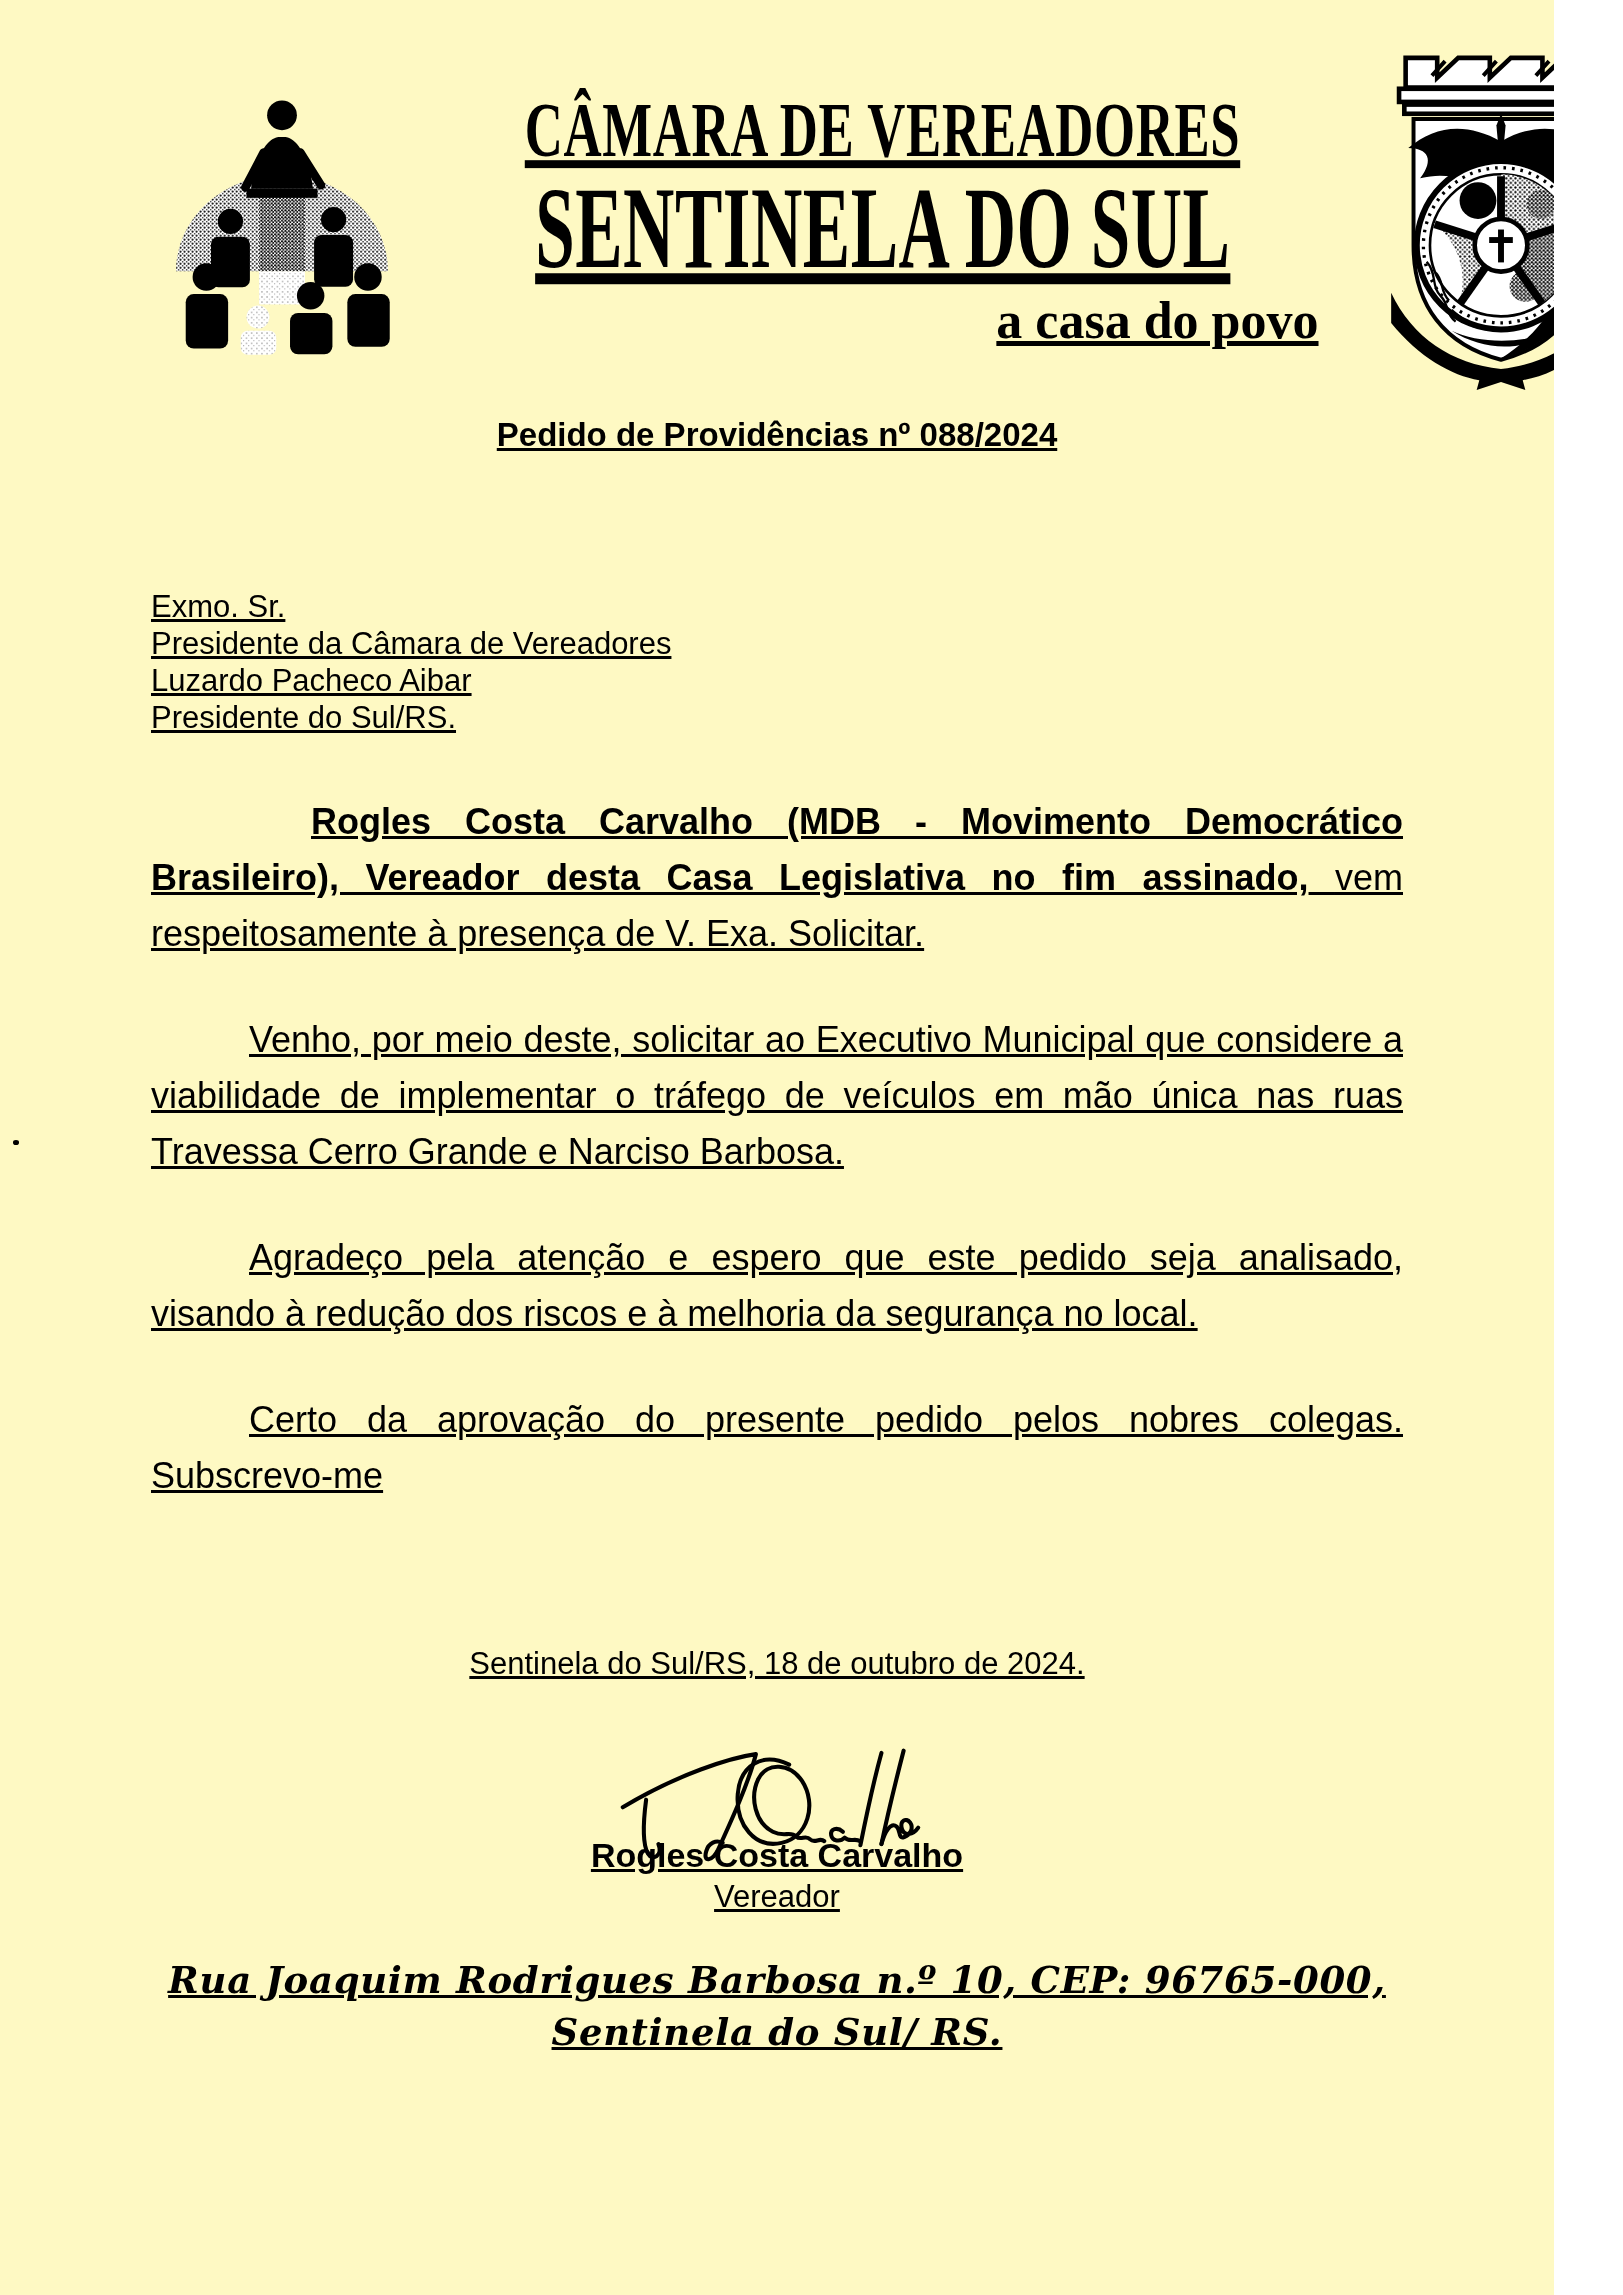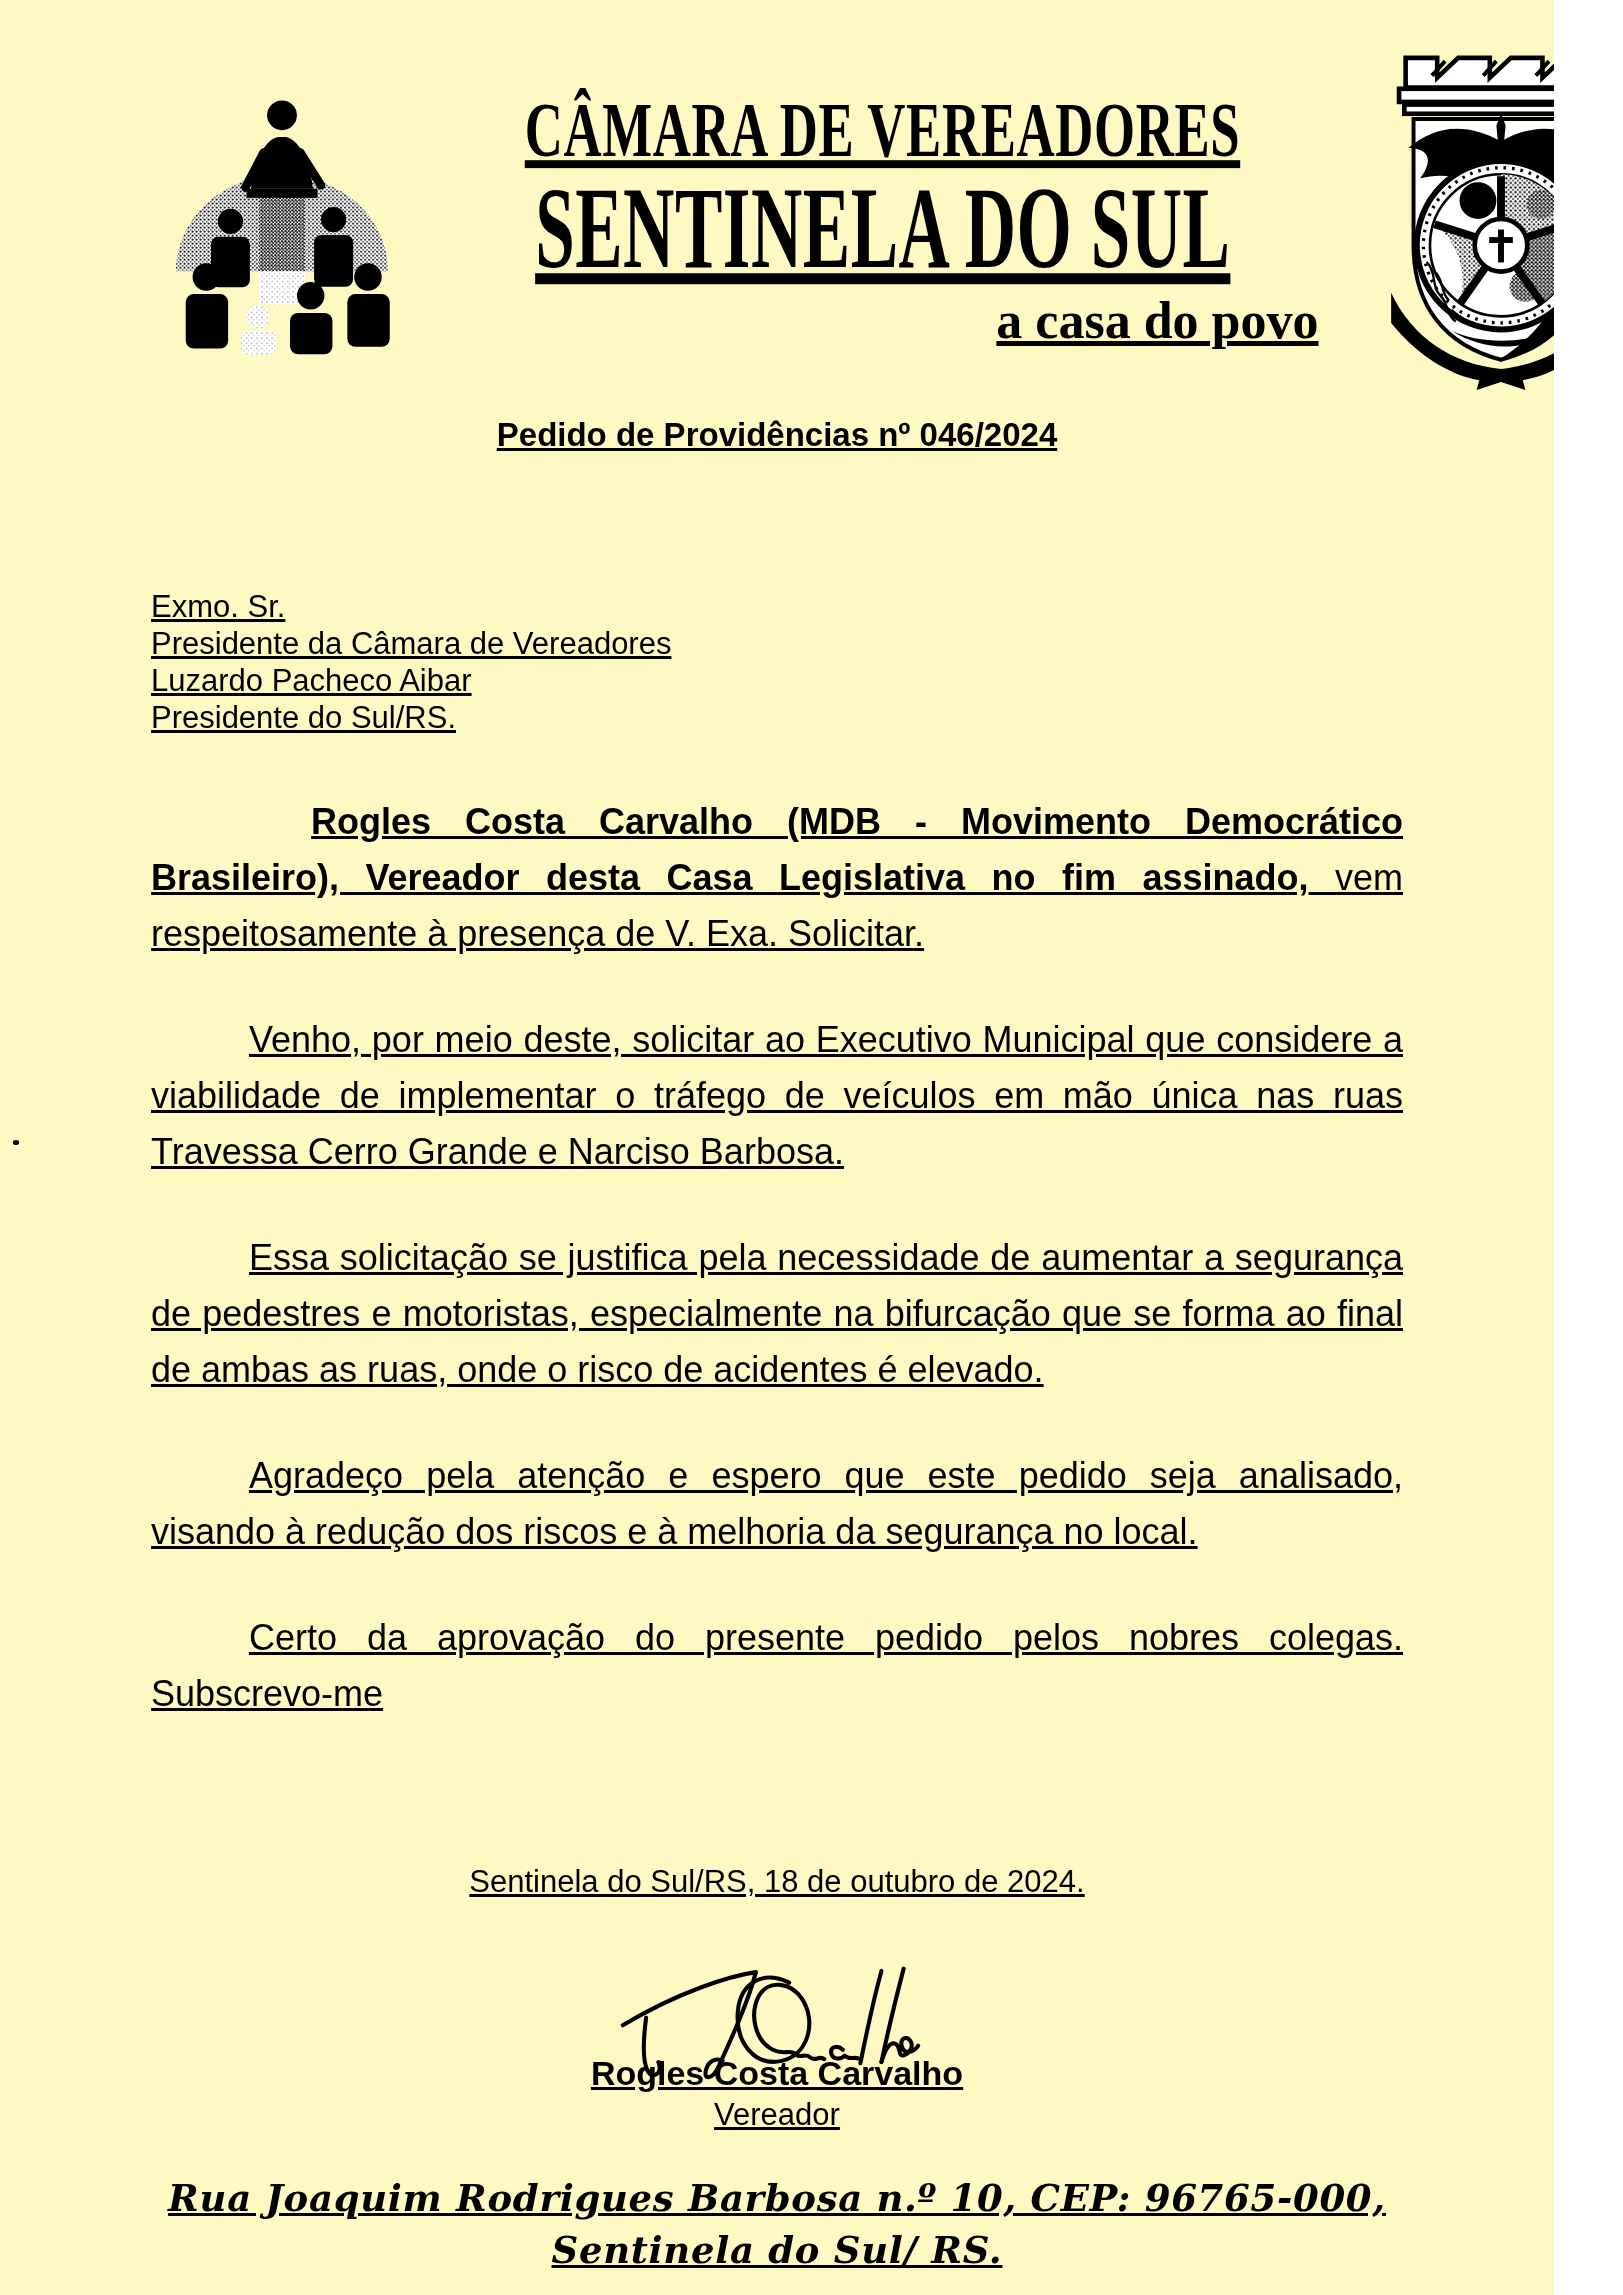--- a/index.html
+++ b/index.html
@@ -179,34 +179,33 @@
           <path d="M126,342 C138,354 132,370 146,384"></path>
           <path d="M150,398 C160,408 172,414 184,424"></path>
         </g>
 
         <path d="M58,372 C90,440 150,480 225,488 C300,480 360,440 392,372
                  L392,418 C350,470 302,498 258,505 L262,520 L225,508 L188,520 L192,505
                  C150,498 100,470 58,418 Z" fill="#000"></path>
       </svg>
     </div>
 
-    <div class="doc-title">Pedido de Providências nº 046/2024</div>
+    <div class="doc-title">Pedido de Providências nº 088/2024</div>
 
     <div class="addressee">
       <div>Exmo. Sr.</div>
       <div>Presidente da Câmara de Vereadores</div>
       <div>Luzardo Pacheco Aibar</div>
       <div>Presidente do Sul/RS.</div>
     </div>
 
     <p class="para p1"><b>Rogles Costa Carvalho (MDB - Movimento Democrático Brasileiro), Vereador desta Casa Legislativa no fim assinado,</b> <span>vem respeitosamente à presença de V. Exa. Solicitar.</span></p>
 
     <p class="para">Venho, por meio deste, solicitar ao Executivo Municipal que considere a viabilidade de implementar o tráfego de veículos em mão única nas ruas Travessa Cerro Grande e Narciso Barbosa.</p>
 
-    <p class="para">Essa solicitação se justifica pela necessidade de aumentar a segurança de pedestres e motoristas, especialmente na bifurcação que se forma ao final de ambas as ruas, onde o risco de acidentes é elevado.</p>
 
     <p class="para">Agradeço pela atenção e espero que este pedido seja analisado, visando à redução dos riscos e à melhoria da segurança no local.</p>
 
     <p class="para">Certo da aprovação do presente pedido pelos nobres colegas. Subscrevo-me</p>
 
     <div class="dateline">Sentinela do Sul/RS, 18 de outubro de 2024.</div>
 
     <div class="sig-block">
       <svg class="sig-svg" viewBox="0 0 560 240" aria-hidden="true">
         <g stroke="#000" stroke-width="7" fill="none" stroke-linecap="round" stroke-linejoin="round">

